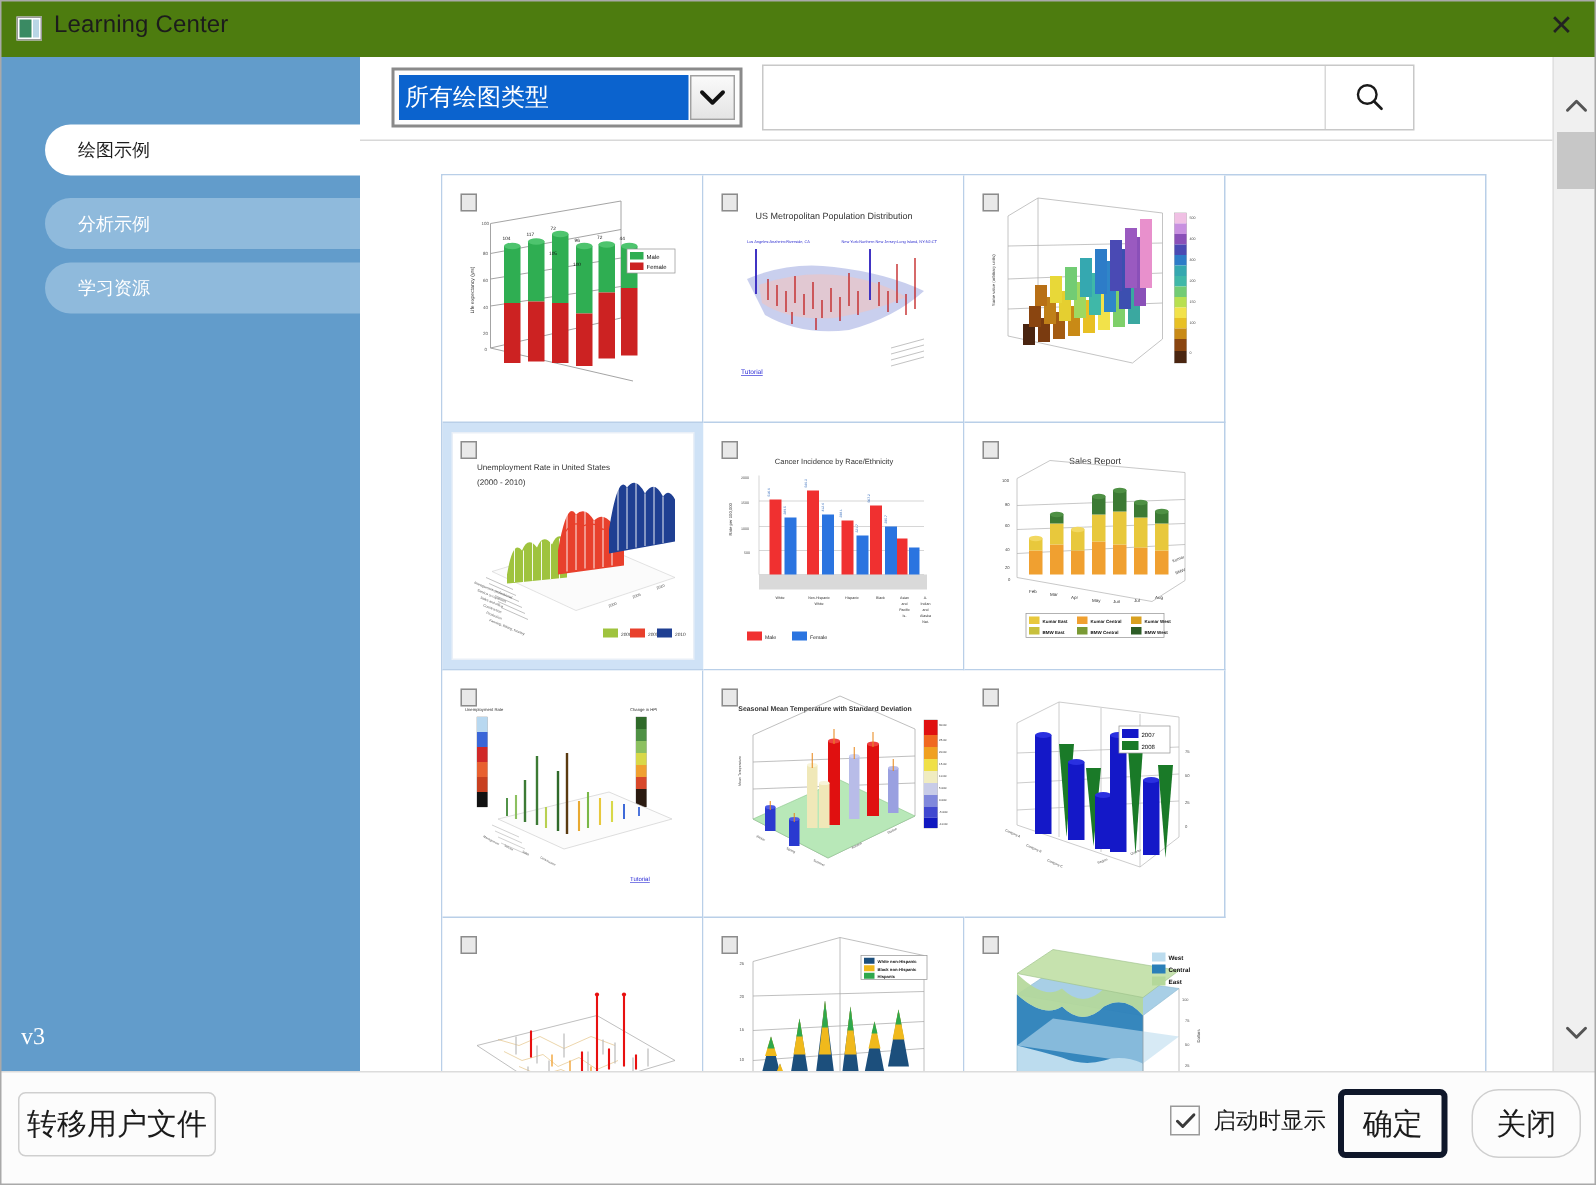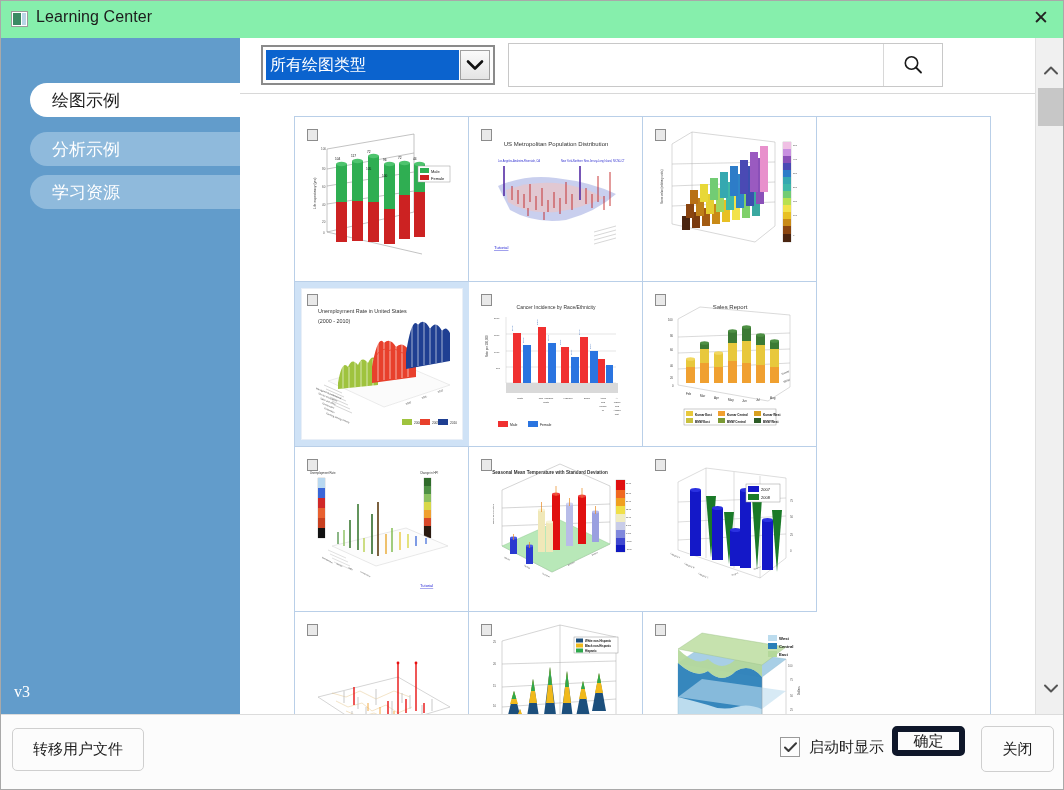--- a/index.html
+++ b/index.html
@@ -6,21 +6,21 @@
   body{
     width:1064px;height:790px;
     font-family:"Liberation Sans","DejaVu Sans",sans-serif;
     background:#ffffff;
     overflow:hidden;
     position:relative;
   }
   
   .titlebar{
     position:absolute;left:0;top:0;width:1064px;height:38px;
-    background:#86efac;border-bottom:1px solid #e2e2e2;
+    background:#4d7c0f;border-bottom:1px solid #e2e2e2;
   }
   .title-icon{
     position:absolute;left:11px;top:11px;width:17px;height:16px;
     border:1px solid #9a9a9a;background:#ffffff;box-sizing:border-box;
   }
   .title-icon i{position:absolute;display:block;}
   .title-icon .sq1{left:1px;top:1px;width:8px;height:12px;background:#3a8a63;}
   .title-icon .sq2{left:10px;top:1px;width:4px;height:12px;background:#b9d6e6;}
   .title-text{
     position:absolute;left:36px;top:8px;font-size:16px;color:#1c1c1c;
@@ -34,21 +34,21 @@
   
   .sidebar{
     position:absolute;left:0;top:38px;width:240px;height:677px;
     background:#629ccb;
   }
   .side-item{
     position:absolute;left:30px;width:260px;height:34px;
     border-radius:17px 0 0 17px;
     display:flex;align-items:center;
     padding-left:22px;box-sizing:border-box;
-    font-size:17px;cursor:pointer;
+    font-size:12px;cursor:pointer;
   }
   .side-item.active{background:#ffffff;color:#1d1d1d;}
   .side-item.idle{background:#8fbadc;color:#ffffff;}
   .side-1{top:45px;}
   .side-2{top:94px;}
   .side-3{top:137px;}
   .version{
     position:absolute;left:14px;bottom:14px;color:#ffffff;font-size:16px;
     font-family:"Liberation Serif","DejaVu Serif",serif;
   }
@@ -131,27 +131,27 @@
     position:absolute;left:2px;top:50px;width:25px;height:38px;
     background:#c7c7c7;cursor:pointer;
   }
   
   .bottombar{
     position:absolute;left:0;bottom:0;width:1064px;height:75px;
     background:#fcfcfc;border-top:1px solid #dcdcdc;
   }
   .btn{
     border:1px solid #cfcfcf;border-radius:5px;background:#fcfcfc;
-    font-family:"Liberation Sans",sans-serif;font-size:15px;color:#1b1b1b;
+    font-family:"Liberation Sans",sans-serif;font-size:20px;color:#1b1b1b;
     display:flex;align-items:center;justify-content:center;cursor:pointer;
     box-sizing:border-box;position:absolute;
   }
   .btn-transfer{left:12px;top:13px;width:132px;height:43px;}
-  .btn-ok{right:99px;top:11px;width:73px;height:30px;border:6px solid #0f172a;}
-  .btn-close{right:10px;top:11px;width:73px;height:46px;}
+  .btn-ok{right:99px;top:11px;width:73px;height:46px;border:4px solid #0f172a;}
+  .btn-close{right:10px;top:11px;width:73px;height:46px;border-radius:18px;}
   .show-on-start{
     position:absolute;right:180px;top:22px;display:flex;align-items:center;
     cursor:pointer;
   }
   .chk{
     width:20px;height:20px;border:1px solid #9a9a9a;background:#fdfdfd;
     display:flex;align-items:center;justify-content:center;
     box-sizing:border-box;margin-right:9px;
   }
   .chk svg{display:block;}

